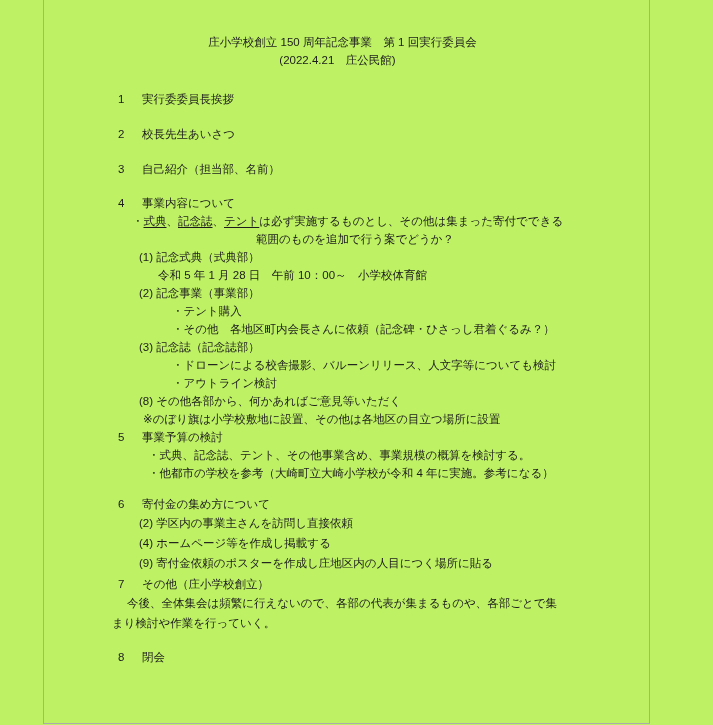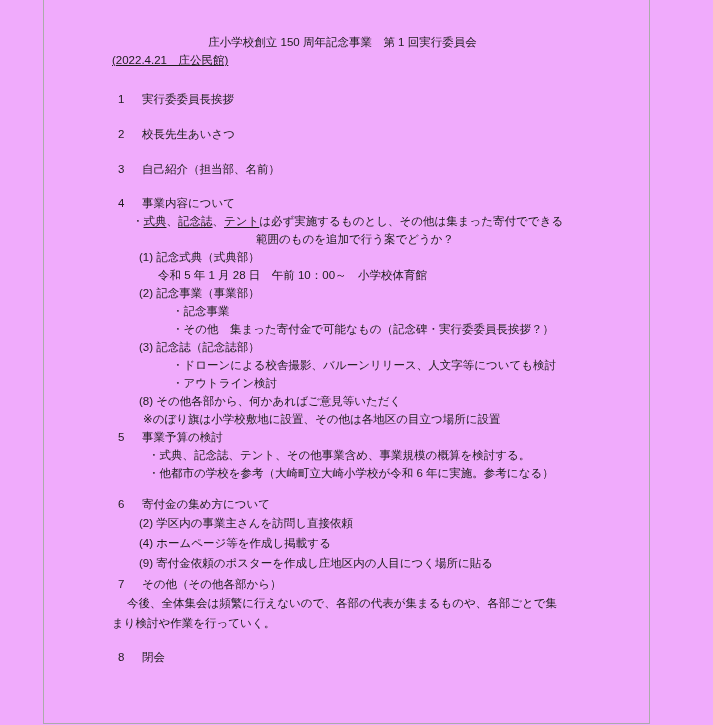--- a/index.html
+++ b/index.html
@@ -4,21 +4,21 @@
 <style>
   html, body {
     margin: 0;
     padding: 0;
     background: #ffffff;
   }
   .page {
     position: relative;
     width: 713px;
     height: 725px;
-    background: #f0abfc;
+    background: #bef264;
     color: #1c1c1c;
     font-family: "Liberation Sans", "DejaVu Sans", sans-serif;
     font-size: 11.5px;
     overflow: hidden;
     box-sizing: border-box;
     padding-left: 44px;
   }
   .sheet-border {
     position: absolute;
     left: 43px;
@@ -43,21 +43,21 @@
     line-height: 18px;
     white-space: nowrap;
   }
   .item .num {
     flex: none;
     width: 30px;
     padding-left: 6px;
     box-sizing: border-box;
   }
   .title    { text-align: center; }
-  .dateline { text-align: left; padding-right: 10px; text-decoration: underline; }
+  .dateline { text-align: center; padding-right: 10px; }
   .u {
     text-decoration: underline;
     text-underline-offset: 2px;
   }
   .lh20 { line-height: 20px; }
   .mt21 { margin-top: 21px; }
   .mt17 { margin-top: 17px; }
   .mt16 { margin-top: 16px; }
   .mt13 { margin-top: 13px; }
   .mt2  { margin-top: 2px; }
@@ -100,46 +100,46 @@
       <span class="num">4</span>
       <span>事業内容について</span>
     </div>
     <div class="line ind20">
       <span>・</span><span class="u">式典</span><span>、</span><span class="u">記念誌</span><span>、</span><span class="u">テント</span><span>は必ず実施するものとし、その他は集まった寄付でできる</span>
     </div>
     <div class="line ind25">範囲のものを追加で行う案でどうか？</div>
     <div class="line ind27">(1) 記念式典（式典部）</div>
     <div class="line ind46">令和 5 年 1 月 28 日　午前 10：00～　小学校体育館</div>
     <div class="line ind27">(2) 記念事業（事業部）</div>
-    <div class="line ind60">・記念事業</div>
-    <div class="line ind60">・その他　集まった寄付金で可能なもの（記念碑・実行委委員長挨拶？）</div>
+    <div class="line ind60">・テント購入</div>
+    <div class="line ind60">・その他　各地区町内会長さんに依頼（記念碑・ひさっし君着ぐるみ？）</div>
     <div class="line ind27">(3) 記念誌（記念誌部）</div>
     <div class="line ind60">・ドローンによる校舎撮影、バルーンリリース、人文字等についても検討</div>
     <div class="line ind60">・アウトライン検討</div>
     <div class="line ind27">(8) その他各部から、何かあればご意見等いただく</div>
     <div class="line ind31">※のぼり旗は小学校敷地に設置、その他は各地区の目立つ場所に設置</div>
 
     <div class="item">
       <span class="num">5</span>
       <span>事業予算の検討</span>
     </div>
     <div class="line ind36">・式典、記念誌、テント、その他事業含め、事業規模の概算を検討する。</div>
-    <div class="line ind36">・他都市の学校を参考（大崎町立大崎小学校が令和 6 年に実施。参考になる）</div>
+    <div class="line ind36">・他都市の学校を参考（大崎町立大崎小学校が令和 4 年に実施。参考になる）</div>
 
     <div class="item mt13">
       <span class="num">6</span>
       <span>寄付金の集め方について</span>
     </div>
     <div class="line lh20 ind27">(2) 学区内の事業主さんを訪問し直接依頼</div>
     <div class="line lh20 ind27">(4) ホームページ等を作成し掲載する</div>
     <div class="line lh20 ind27">(9) 寄付金依頼のポスターを作成し庄地区内の人目につく場所に貼る</div>
 
     <div class="item mt2">
       <span class="num">7</span>
-      <span>その他（その他各部から）</span>
+      <span>その他（庄小学校創立）</span>
     </div>
     <div class="line lh20 ind15">今後、全体集会は頻繁に行えないので、各部の代表が集まるものや、各部ごとで集</div>
     <div class="line lh20">まり検討や作業を行っていく。</div>
 
     <div class="item mt15">
       <span class="num">8</span>
       <span>閉会</span>
     </div>
 
   </div>

